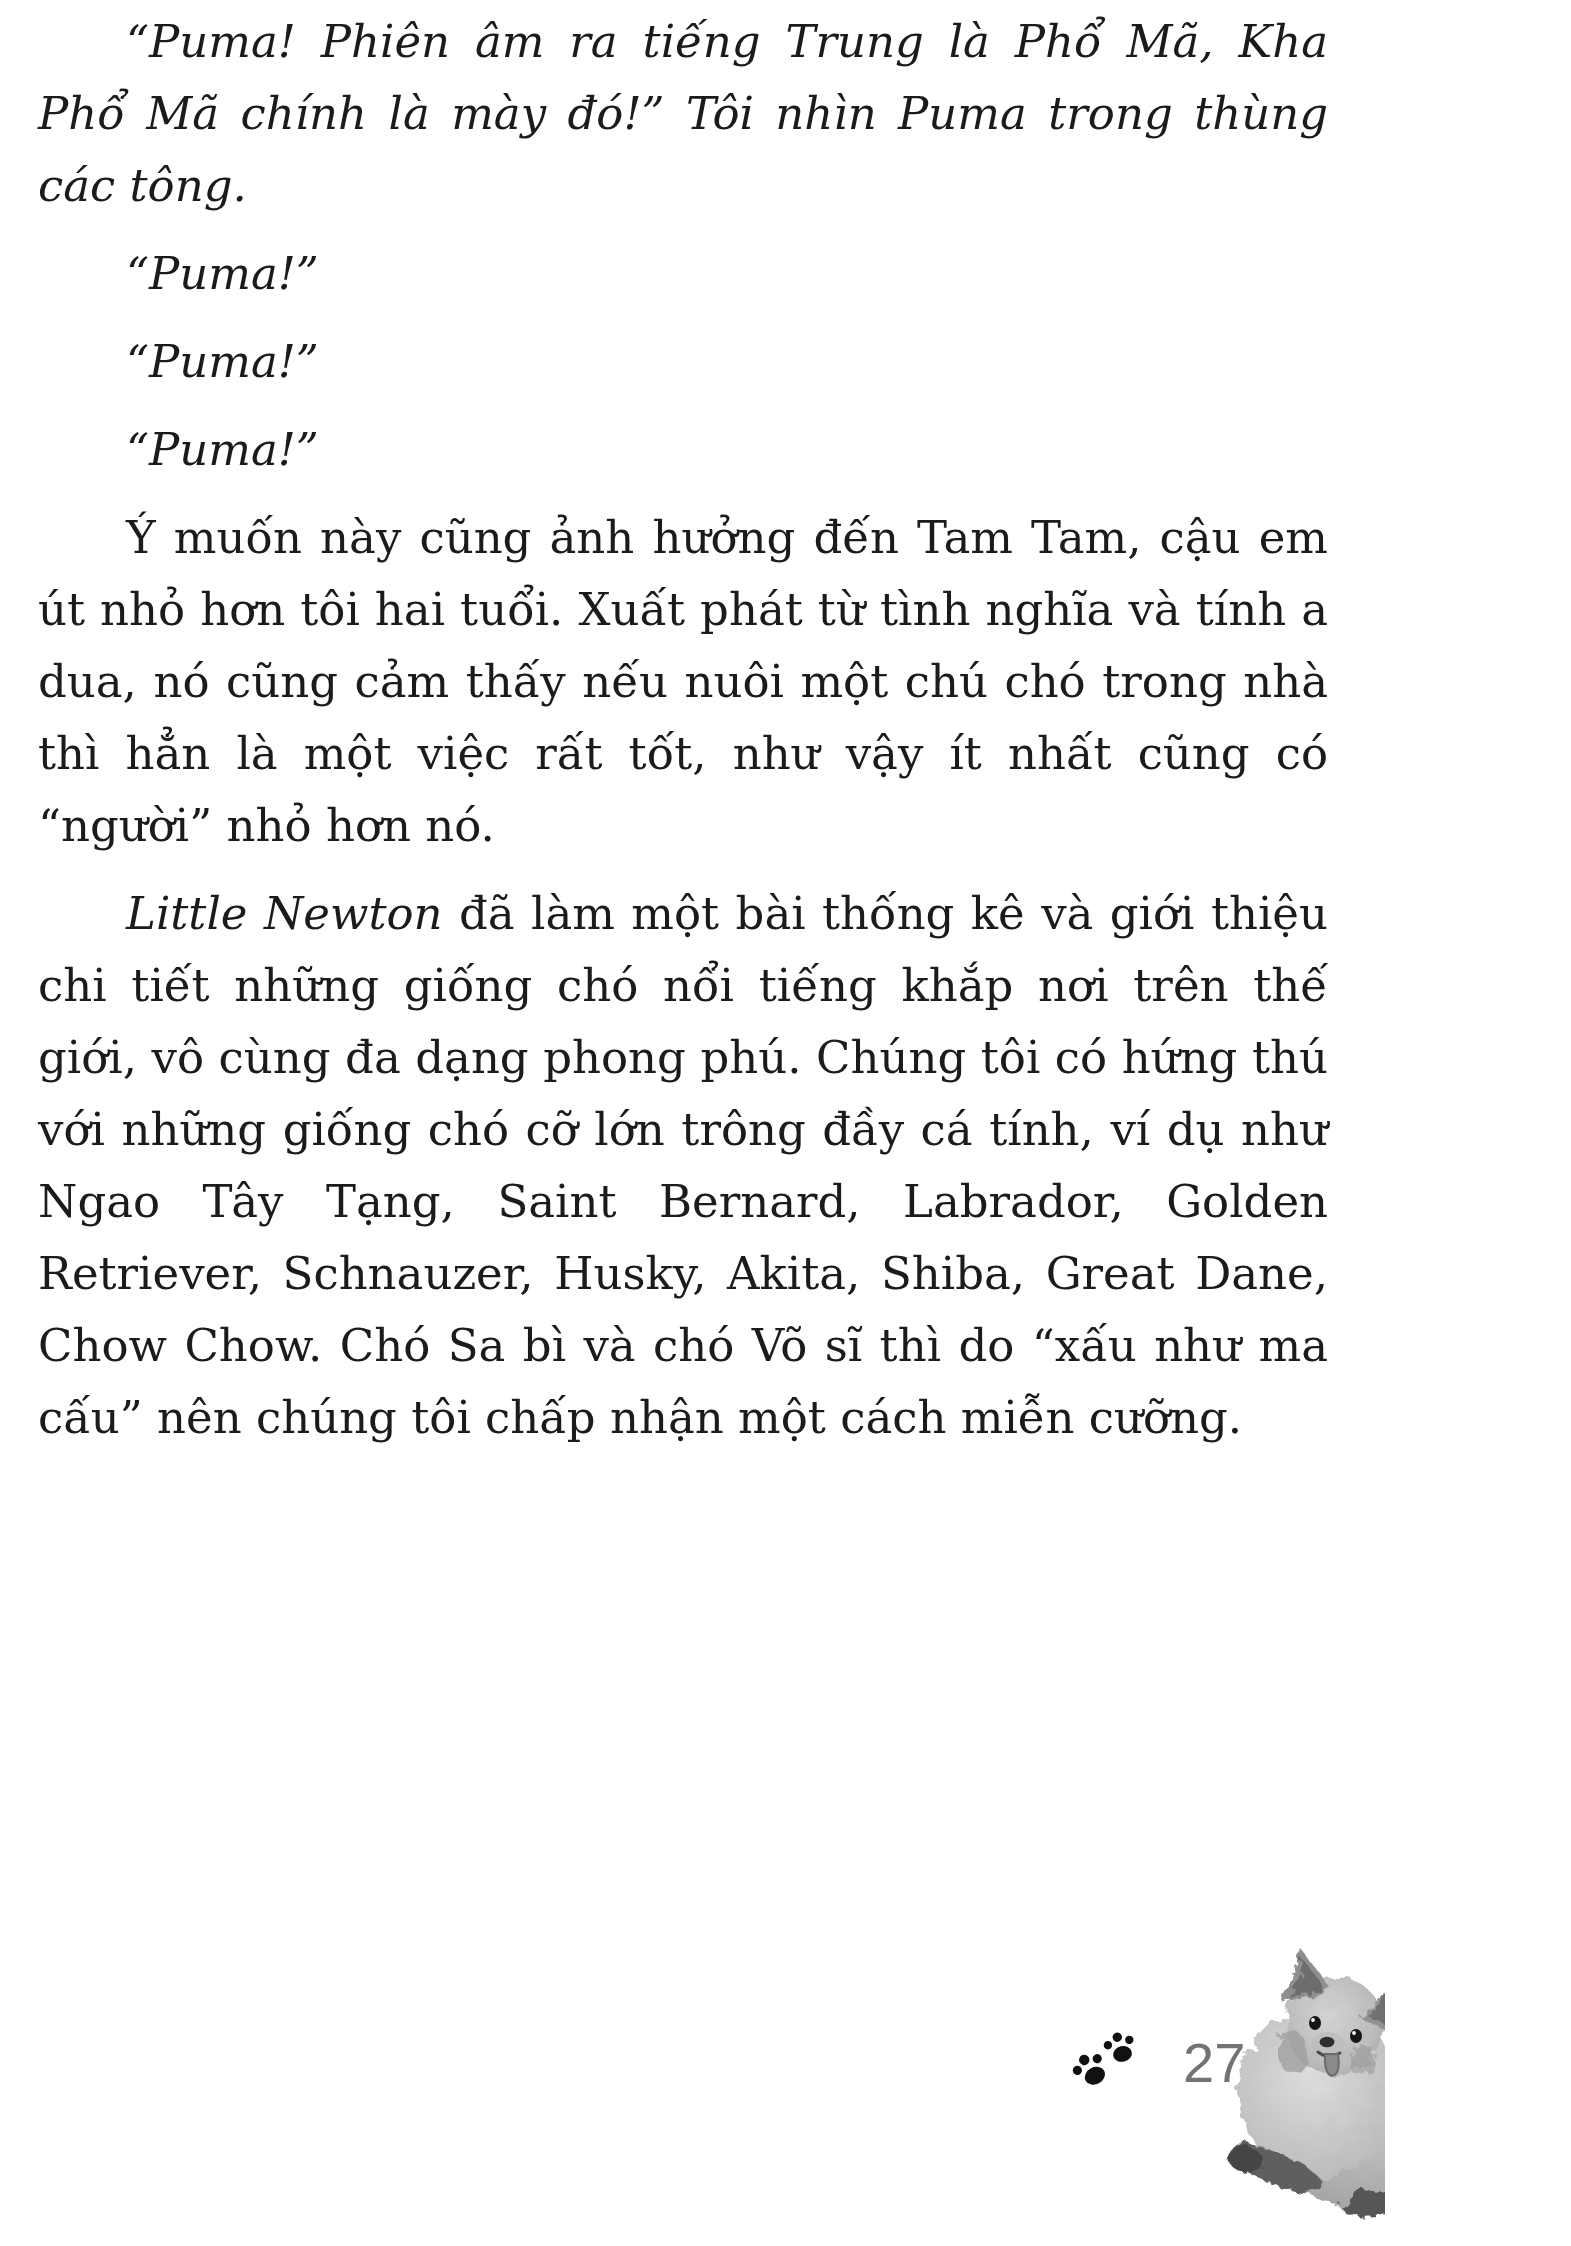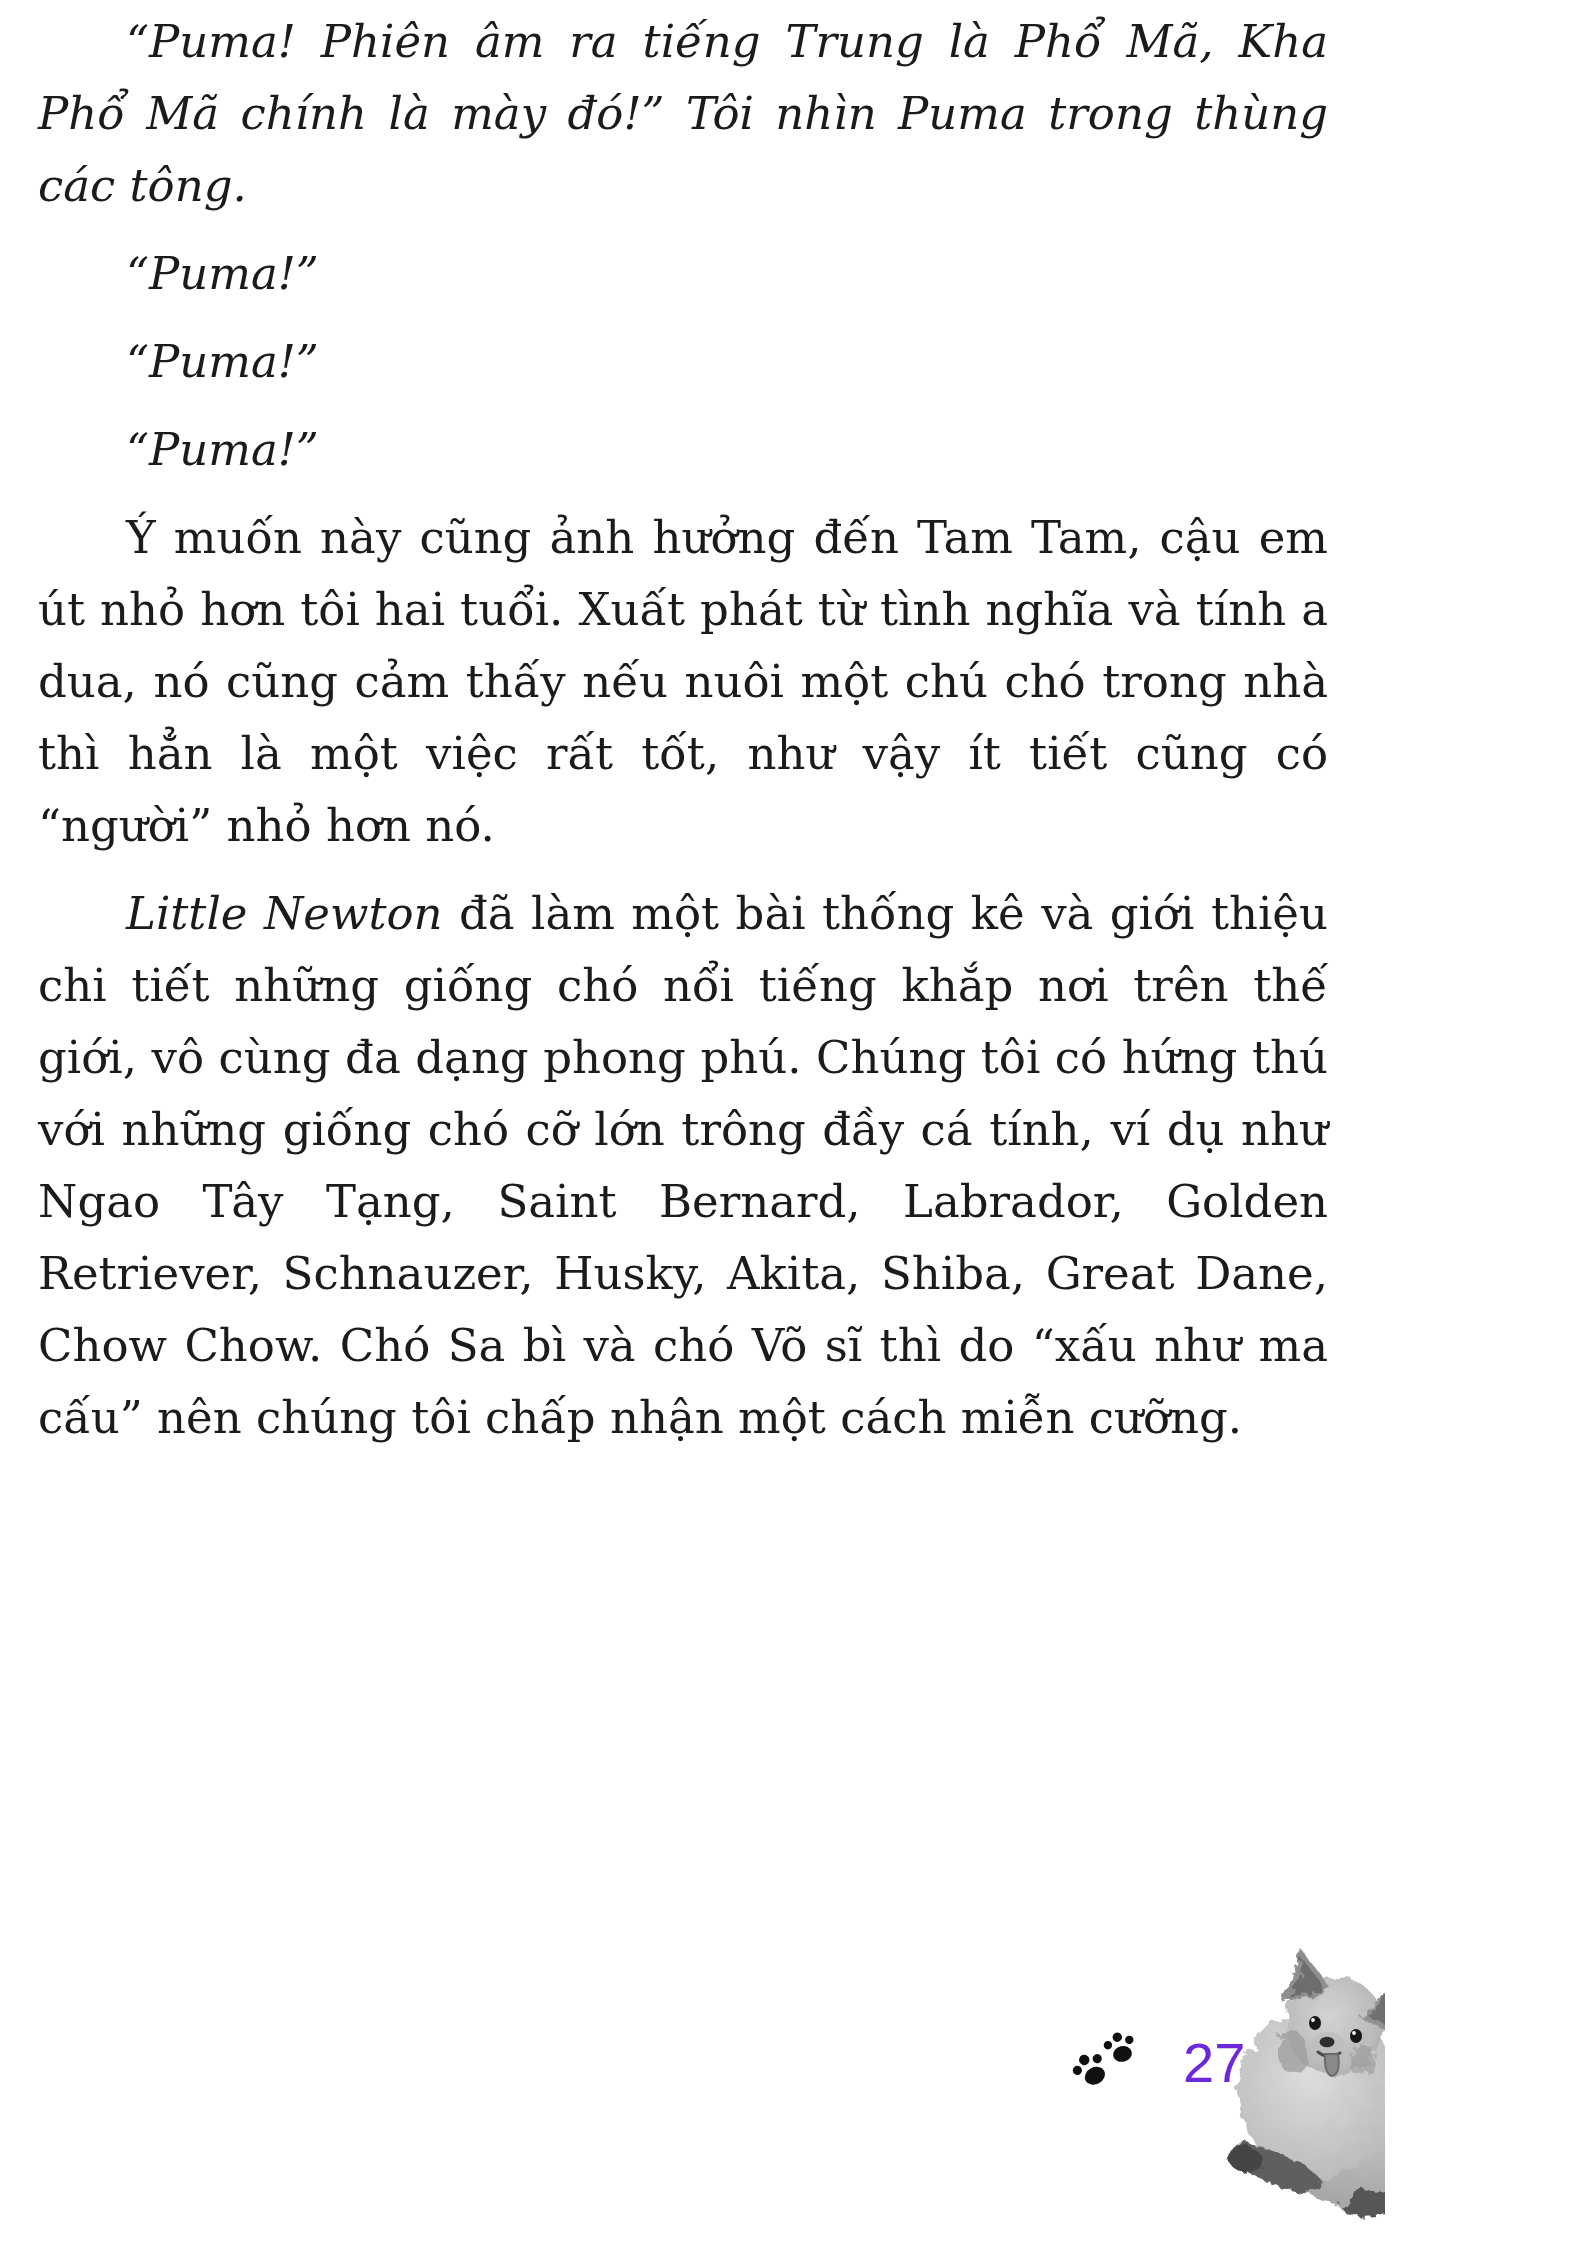--- a/index.html
+++ b/index.html
@@ -40,21 +40,21 @@
     color: #262626;
     white-space: nowrap;
   }
   .page-number {
     position: absolute;
     left: 1183px;
     top: 2030px;
     font-family: "Liberation Sans", sans-serif;
     font-weight: 400;
     font-size: 56px;
-    color: #6d28d9;
+    color: #737373;
   }
   .paw-icon {
     position: absolute;
     left: 1070px;
     top: 2032px;
   }
   .dog {
     position: absolute;
     left: 1222px;
     top: 1940px;
@@ -63,21 +63,21 @@
 </head>
 <body>
 
 <div class="page">
 
   <div class="text-body">
       <p class="para italic"><span>“Puma! Phiên âm ra tiếng Trung là Phổ Mã, Kha Phổ Mã chính là mày đó!” Tôi nhìn Puma trong thùng các tông.</span></p>
       <p class="para italic"><span>“Puma!”</span></p>
       <p class="para italic"><span>“Puma!”</span></p>
       <p class="para italic"><span>“Puma!”</span></p>
-      <p class="para"><span>Ý muốn này cũng ảnh hưởng đến Tam Tam, cậu em út nhỏ hơn tôi hai tuổi. Xuất phát từ tình nghĩa và tính a dua, nó cũng cảm thấy nếu nuôi một chú chó trong nhà thì hẳn là một việc rất tốt, như vậy ít tiết cũng có “người” nhỏ hơn nó.</span></p>
+      <p class="para"><span>Ý muốn này cũng ảnh hưởng đến Tam Tam, cậu em út nhỏ hơn tôi hai tuổi. Xuất phát từ tình nghĩa và tính a dua, nó cũng cảm thấy nếu nuôi một chú chó trong nhà thì hẳn là một việc rất tốt, như vậy ít nhất cũng có “người” nhỏ hơn nó.</span></p>
       <p class="para"><span class="it">Little Newton</span><span> đã làm một bài thống kê và giới thiệu chi tiết những giống chó nổi tiếng khắp nơi trên thế giới, vô cùng đa dạng phong phú. Chúng tôi có hứng thú với những giống chó cỡ lớn trông đầy cá tính, ví dụ như Ngao Tây Tạng, Saint Bernard, Labrador, Golden Retriever, Schnauzer, Husky, Akita, Shiba, Great Dane, Chow Chow. Chó Sa bì và chó Võ sĩ thì do “xấu như ma cấu” nên chúng tôi chấp nhận một cách miễn cưỡng.</span></p>
     </div>
 
 
   <svg class="paw-icon" width="72" height="62" viewBox="0 0 72 62">
     <g fill="#111111">
       <g transform="rotate(-28 24 42)">
         <ellipse cx="24" cy="44" rx="10.5" ry="8.5"></ellipse>
         <circle cx="11" cy="31" r="4.6"></circle>
         <circle cx="22" cy="25" r="5.2"></circle>

